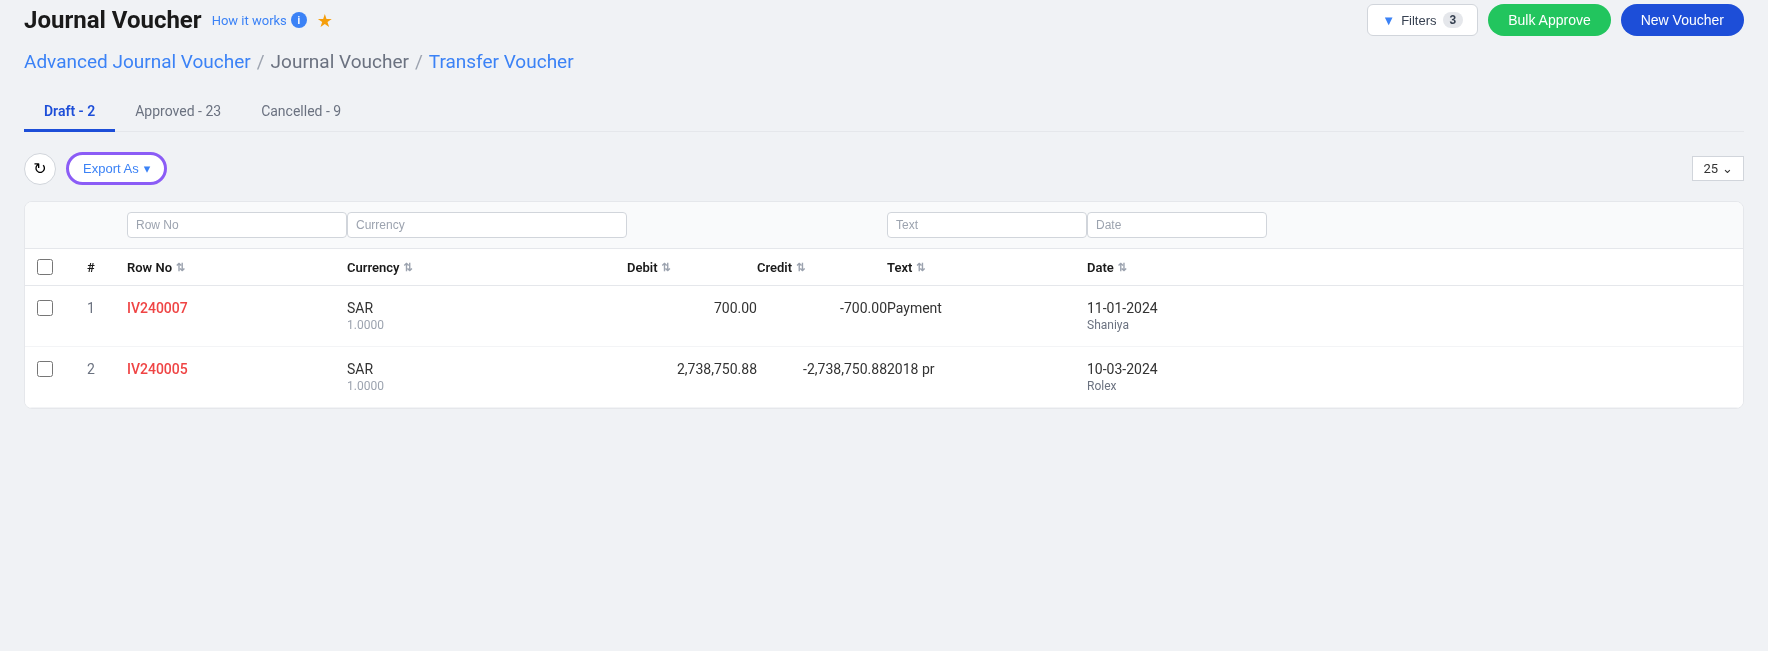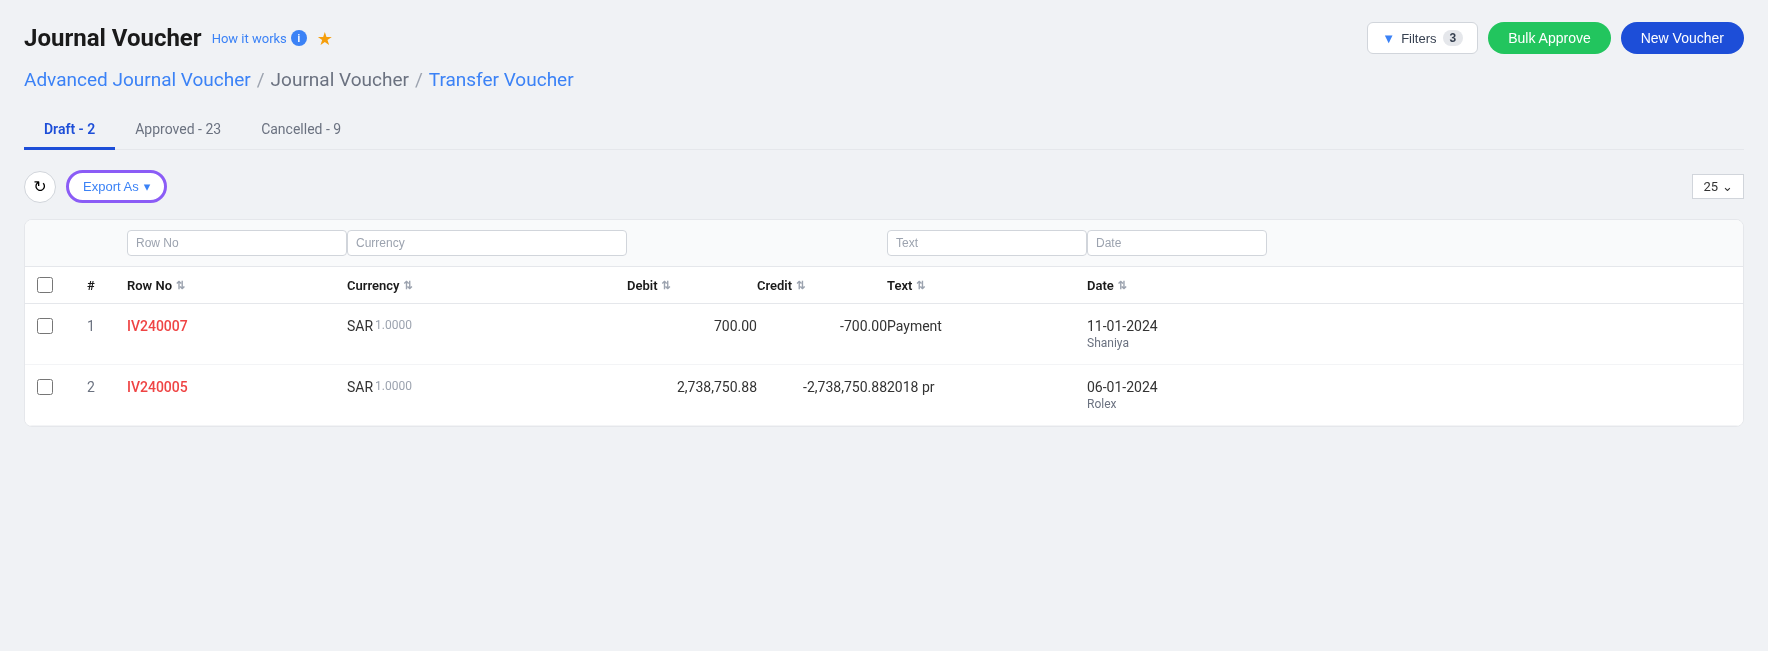--- a/index.html
+++ b/index.html
@@ -3,21 +3,21 @@
   <meta charset="utf-8">
   <style>
     * { box-sizing: border-box; margin: 0; padding: 0; }
     body {
       font-family: -apple-system, BlinkMacSystemFont, 'Segoe UI', Roboto, sans-serif;
       background: #f0f2f5;
       color: #333;
       font-size: 14px;
     }
     .page-container {
-      padding: 22px 24px;
+      padding: 4px 24px;
       min-height: 651px;
       background: #f0f2f5;
     }
     .header-row {
       display: flex;
       align-items: center;
       justify-content: space-between;
       margin-bottom: 14px;
     }
     .header-left {
@@ -233,21 +233,21 @@
       padding: 14px 12px;
       border-bottom: 1px solid #f3f4f6;
       background: white;
       align-items: start;
     }
     .row-link {
       color: #ef4444;
       cursor: pointer;
       font-weight: 500;
     }
-    .currency-cell { display: flex; flex-direction: row; gap: 2px; }
+    .currency-cell { display: flex; flex-direction: column; gap: 2px; }
     .currency-rate { color: #9ca3af; font-size: 12px; }
     .amount-cell { text-align: right; }
     .date-cell { display: flex; flex-direction: column; gap: 2px; }
     .date-sub { color: #6b7280; font-size: 12px; }
     .checkbox {
       width: 16px;
       height: 16px;
       border: 1px solid #d1d5db;
       border-radius: 3px;
       cursor: pointer;
@@ -378,19 +378,19 @@
       <div class="row-num">2</div>
       <div><span class="row-link">IV240005</span></div>
       <div class="currency-cell">
         <span>SAR</span>
         <span class="currency-rate">1.0000</span>
       </div>
       <div class="amount-cell">2,738,750.88</div>
       <div class="amount-cell">-2,738,750.88</div>
       <div>2018 pr</div>
       <div class="date-cell">
-        <span>06-01-2024</span>
+        <span>10-03-2024</span>
         <span class="date-sub">Rolex</span>
       </div>
       <div></div>
     </div>
   </div>
 </div>
 
 </body></html>

